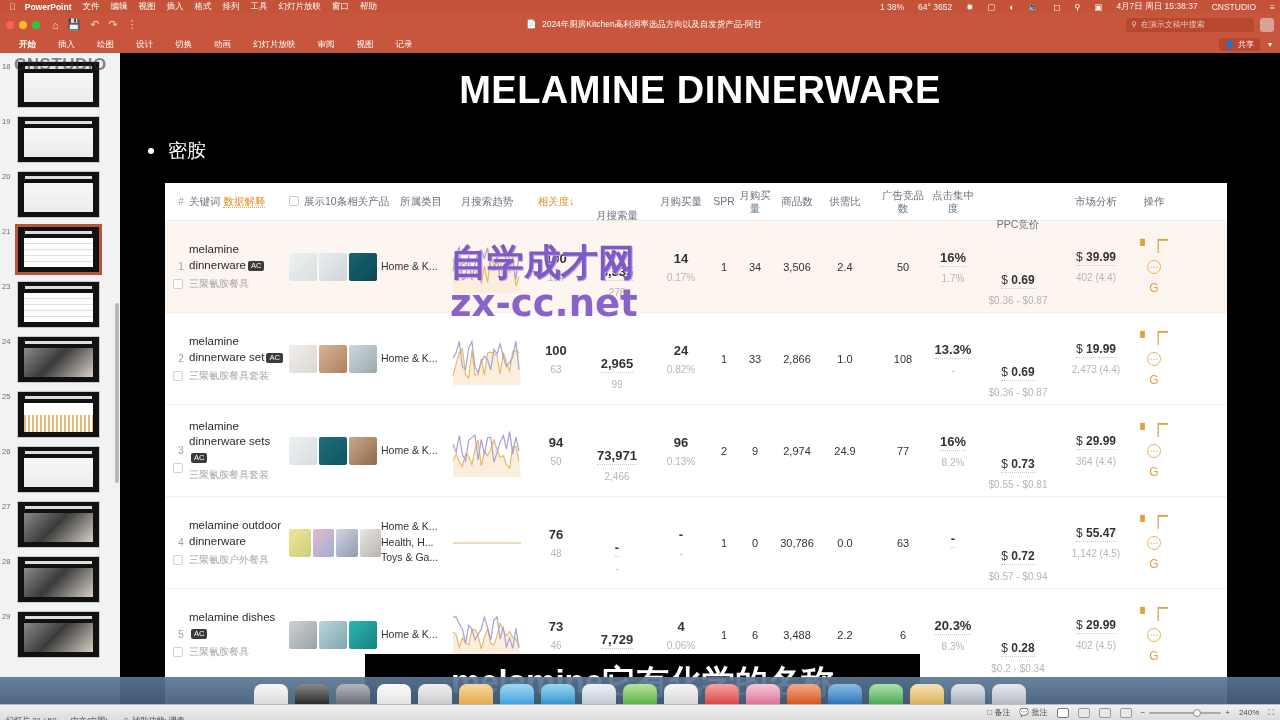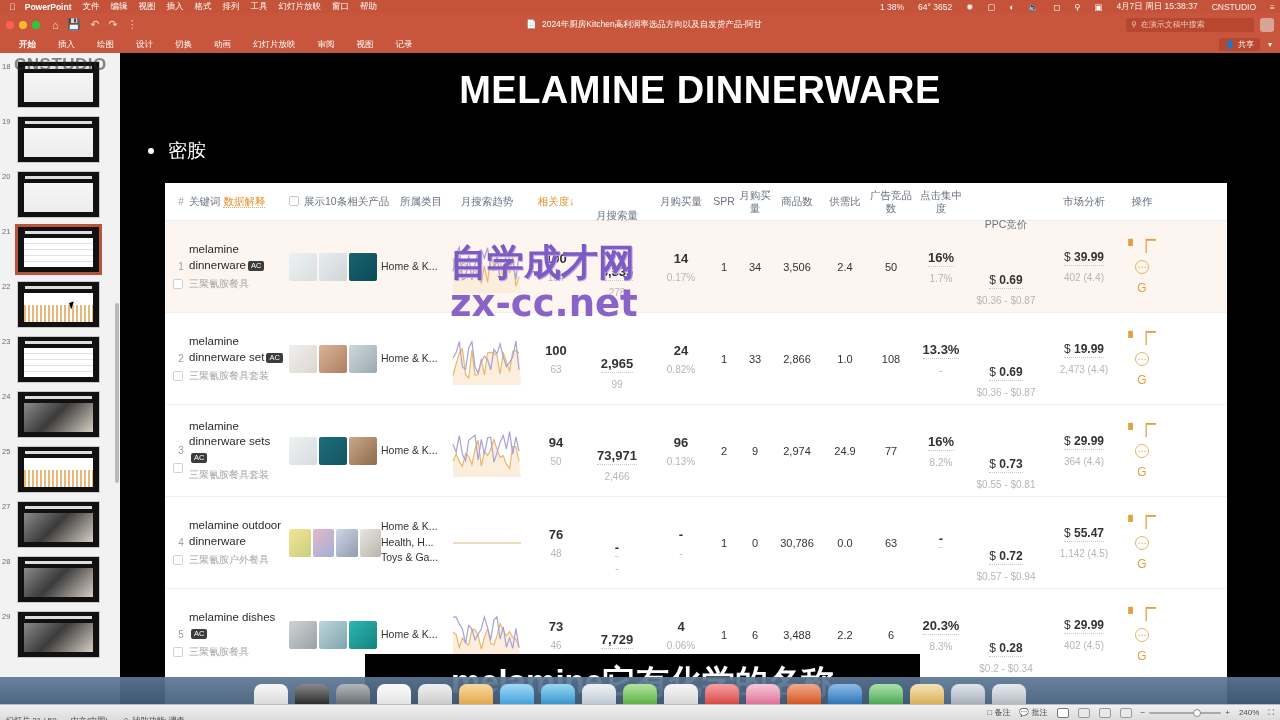--- a/index.html
+++ b/index.html
@@ -154,21 +154,21 @@
   .cat { width: 62px; text-align: left; color: #333; font-size: 10.5px; line-height: 1.5; }
   .trend { width: 88px; display: flex; justify-content: center; }
   .trend svg { display: block; }
   .c-rel { width: 50px; }
   .c-vol { width: 72px; margin-top: 28px; }
   .c-buy { width: 56px; }
   .c-spr { width: 30px; }
   .c-den { width: 32px; }
   .c-num { width: 52px; }
   .c-ratio { width: 44px; }
-  .c-ads { width: 48px; }
+  .c-ads { width: 48px; margin-left: 12px; }
   .c-ctr { width: 52px; }
   .c-ppc { width: 78px; margin-top: 46px; }
   .c-mkt { width: 78px; }
   .c-act { width: 38px; }
   .v1 { font-weight: bold; color: #333; font-size: 13px; }
   .v1.u { border-bottom: 1px dotted #c9c9c9; display: inline-block; padding-bottom: 1px; }
   .v2 { color: #b6b6b6; font-size: 10px; margin-top: 6px; }
   .money { font-weight: bold; font-size: 12px; }
   .money .cur { font-weight: normal; }
   .acts { display: flex; flex-direction: column; align-items: center; gap: 7px; color: #e0a040; font-size: 12px; }
@@ -319,46 +319,45 @@
           </div>
         </div>
         <div class="thumbrow">
           <div class="thumbnum">21</div>
           <div class="thumb sel">
             <div class="ttitle"></div>
             <div class="tbody grid"></div>
           </div>
         </div>
         <div class="thumbrow">
-          <div class="thumbnum">22</div>
+          <div class="thumbnum">23</div>
+          <div class="thumb">
+            <div class="ttitle"></div>
+            <div class="tbody grid"></div>
+          </div>
+        </div>
+        <div class="thumbrow">
+          <div class="thumbnum">24</div>
+          <div class="thumb">
+            <div class="ttitle"></div>
+            <div class="tbody photo"></div>
+          </div>
+        </div>
+        <div class="thumbrow">
+          <div class="thumbnum">25</div>
           <div class="thumb">
             <div class="ttitle"></div>
             <div class="tbody chart"></div>
-            <div class="cursor-arrow" style="left:52px;top:20px;"></div>
-          </div>
-        </div>
-        <div class="thumbrow">
-          <div class="thumbnum">23</div>
-          <div class="thumb">
-            <div class="ttitle"></div>
-            <div class="tbody grid"></div>
-          </div>
-        </div>
-        <div class="thumbrow">
-          <div class="thumbnum">24</div>
-          <div class="thumb">
-            <div class="ttitle"></div>
-            <div class="tbody photo"></div>
-          </div>
-        </div>
-        <div class="thumbrow">
-          <div class="thumbnum">25</div>
-          <div class="thumb">
-            <div class="ttitle"></div>
-            <div class="tbody chart"></div>
+          </div>
+        </div>
+        <div class="thumbrow">
+          <div class="thumbnum">26</div>
+          <div class="thumb">
+            <div class="ttitle"></div>
+            <div class="tbody ui"></div>
           </div>
         </div>
         <div class="thumbrow">
           <div class="thumbnum">27</div>
           <div class="thumb">
             <div class="ttitle"></div>
             <div class="tbody photo"></div>
           </div>
         </div>
         <div class="thumbrow">

